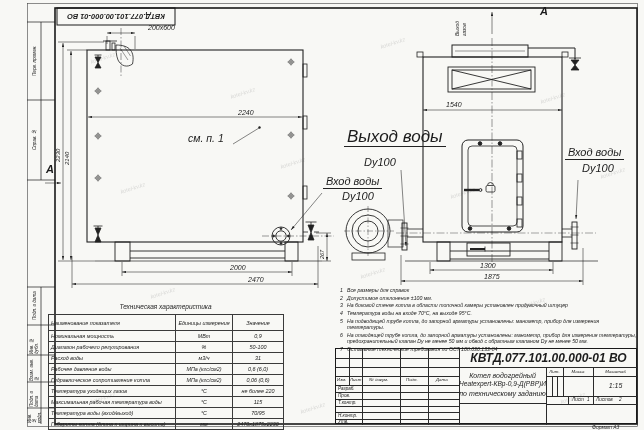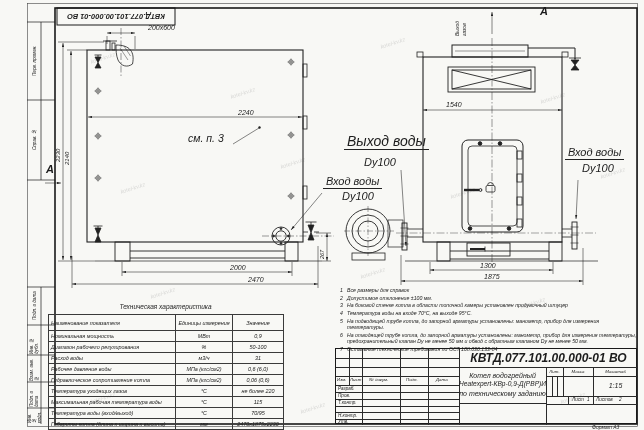--- a/index.html
+++ b/index.html
@@ -286,34 +286,34 @@
   <div class="strip" style="top:289px;height:34px">Подп. и дата</div>
   <div class="strip" style="top:326px;height:28px">Инв. № дубл.</div>
   <div class="strip" style="top:356px;height:25px">Взам. инв. №</div>
   <div class="strip" style="top:383px;height:24px">Подп. и дата</div>
   <div class="strip" style="top:409px;height:14px">Инв. № подл.</div>
 
   <div class="t" style="left:148px;top:24px;font-size:7px">200х600</div>
   <div class="t" style="left:238px;top:109px;font-size:7px">2240</div>
   <div class="t vert" style="left:55px;top:134px;height:28px;font-size:6px">2230</div>
   <div class="t vert" style="left:64px;top:137px;height:28px;font-size:6px">2140</div>
-  <div class="t" style="left:188px;top:133px;font-size:10.5px">см. п. 3</div>
+  <div class="t" style="left:188px;top:133px;font-size:10.5px">см. п. 1</div>
   <div class="t" style="left:46px;top:164px;font-size:11px;font-weight:bold">А</div>
   <div class="t" style="left:230px;top:264px;font-size:7px">2000</div>
   <div class="t" style="left:248px;top:276px;font-size:7px">2470</div>
   <div class="t vert" style="left:320px;top:239px;height:20px;font-size:5.5px">267</div>
 
   <div class="t vert" style="left:455px;top:6px;height:30px;font-size:5px">Выход</div>
   <div class="t vert" style="left:462px;top:6px;height:30px;font-size:5px">газов</div>
   <div class="t" style="left:540px;top:6px;font-size:11px;font-weight:bold">А</div>
   <div class="t" style="left:446px;top:101px;font-size:7px">1540</div>
   <div class="t" style="left:480px;top:262px;font-size:7px">1300</div>
   <div class="t" style="left:484px;top:273px;font-size:7px">1875</div>
 
-  <div class="t" style="left:344px;top:134px;font-size:14px;border-bottom:0.8px solid #222;padding:0 3px 1px">Выход воды</div>
+  <div class="t" style="left:344px;top:128px;font-size:17px;border-bottom:0.8px solid #222;padding:0 3px 1px">Выход воды</div>
   <div class="t" style="left:364px;top:157px;font-size:11px">Dy100</div>
   <div class="t" style="left:323px;top:176px;font-size:11px;border-bottom:0.8px solid #222;padding:0 3px 1px">Вход воды</div>
   <div class="t" style="left:342px;top:191px;font-size:11px">Dy100</div>
   <div class="t" style="left:565px;top:147px;font-size:11px;border-bottom:0.8px solid #222;padding:0 3px 1px">Вход воды</div>
   <div class="t" style="left:582px;top:163px;font-size:11px">Dy100</div>
 
   <div class="notes">
     <div class="note-row">
         <span class="note-num">1</span>
         <span class="note-text">Все размеры для справок</span>

